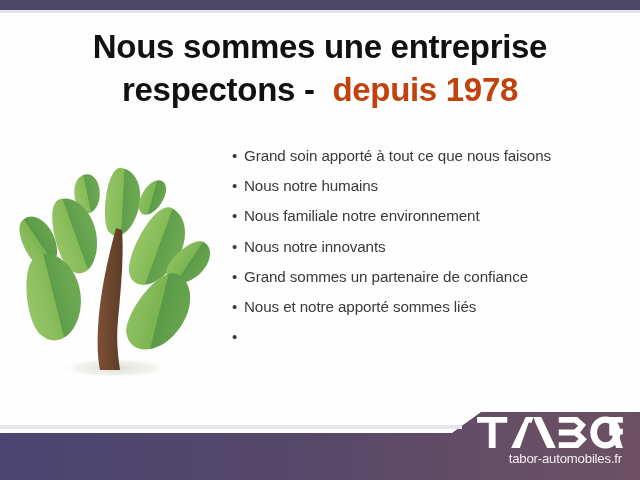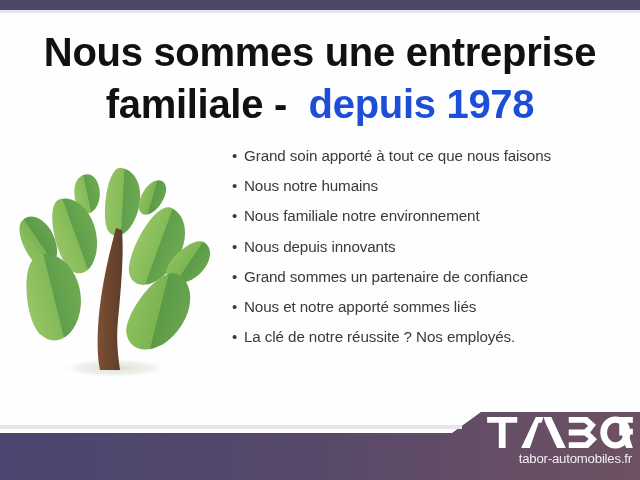--- a/index.html
+++ b/index.html
@@ -34,27 +34,27 @@
     background: #e6e3ec;
   }
 
   
   #heading {
     position: absolute;
     left: 40px;
     top: 26px;
     width: 560px;
     text-align: center;
-    font-size: 40px;
+    font-size: 33px;
     font-weight: bold;
     line-height: 1.30;
     letter-spacing: -0.3px;
     color: #111111;
   }
-  .accent-green { color: #1d4ed8; margin-top: 40px; }
+  .accent-green { color: #c2410c; margin-top: 40px; }
   .heading-line { display: block; white-space: nowrap; }
 
   
   #bullet-list {
     position: absolute;
     left: 232px;
     top: 148px;
     width: 390px;
   }
   .bullet-row {
@@ -97,21 +97,21 @@
   #bottom-hairline {
     position: absolute;
     left: 0;
     top: 425px;
     width: 462px;
     height: 4px;
     background: #e8e4ee;
   }
   #brand-lockup {
     position: absolute;
-    left: 486px;
+    left: 476px;
     top: 416px;
     width: 150px;
     text-align: left;
   }
   #brand-wordmark {
     display: block;
     height: 34px;
     width: 148px;
   }
   #brand-url {
@@ -127,21 +127,21 @@
 </head>
 <body>
 
 <div id="slide">
 
   <div id="top-bar"></div>
   <div id="top-bar-hairline"></div>
 
   <div id="heading">
     <span class="heading-line">Nous sommes une entreprise</span>
-    <span class="heading-line"><span>familiale -</span>&nbsp; <span class="accent-green">depuis 1978</span></span>
+    <span class="heading-line"><span>respectons -</span>&nbsp; <span class="accent-green">depuis 1978</span></span>
   </div>
 
   <div id="tree-figure">
     <svg width="205" height="250" viewBox="0 0 205 250" xmlns="http://www.w3.org/2000/svg">
       <defs>
         <linearGradient id="lfA" x1="0" y1="0" x2="1" y2="0">
           <stop offset="0%" stop-color="#96c566"></stop>
           <stop offset="49%" stop-color="#85ba57"></stop>
           <stop offset="51%" stop-color="#5f9f4b"></stop>
           <stop offset="100%" stop-color="#6faa52"></stop>
@@ -200,33 +200,32 @@
     <div class="bullet-row">
       <span class="bullet-dot">•</span>
       <span class="bullet-text">Nous notre humains</span>
     </div>
     <div class="bullet-row">
       <span class="bullet-dot">•</span>
       <span class="bullet-text">Nous familiale notre environnement</span>
     </div>
     <div class="bullet-row">
       <span class="bullet-dot">•</span>
-      <span class="bullet-text">Nous depuis innovants</span>
+      <span class="bullet-text">Nous notre innovants</span>
     </div>
     <div class="bullet-row">
       <span class="bullet-dot">•</span>
       <span class="bullet-text">Grand sommes un partenaire de confiance</span>
     </div>
     <div class="bullet-row">
       <span class="bullet-dot">•</span>
       <span class="bullet-text">Nous et notre apporté sommes liés</span>
     </div>
     <div class="bullet-row">
       <span class="bullet-dot">•</span>
-      <span class="bullet-text">La clé de notre réussite ? Nos employés.</span>
     </div>
   </div>
 
   <div id="bottom-bar">
     <svg width="640" height="74" viewBox="0 0 640 74" xmlns="http://www.w3.org/2000/svg">
       <defs>
         <linearGradient id="barGrad" x1="0" y1="0" x2="1" y2="0">
           <stop offset="0%" stop-color="#4a4570"></stop>
           <stop offset="45%" stop-color="#55486a"></stop>
           <stop offset="75%" stop-color="#644d66"></stop>

